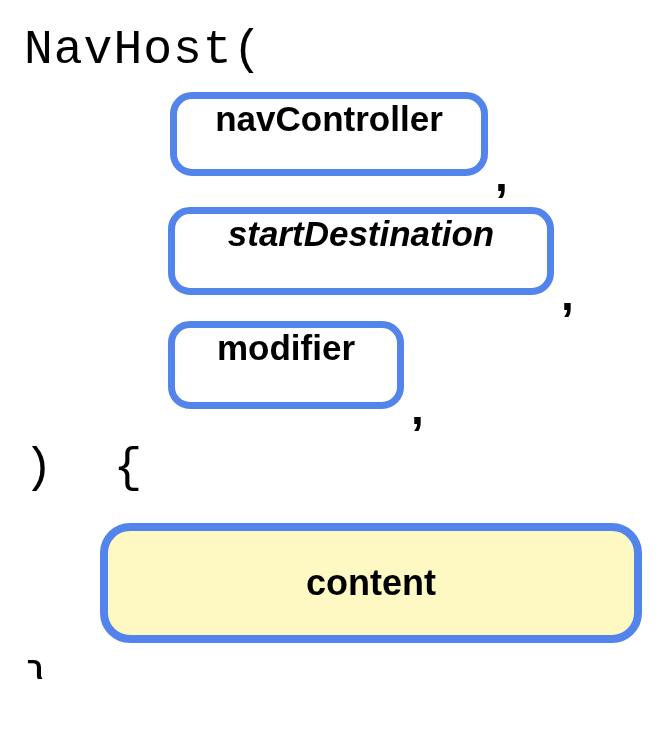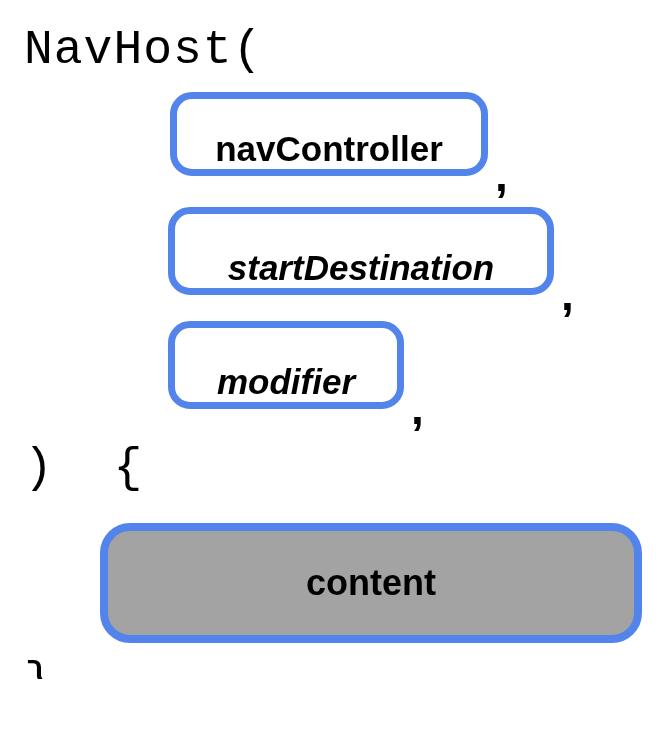--- a/index.html
+++ b/index.html
@@ -28,21 +28,21 @@
   .param-row {
     position: absolute;
     display: flex;
     align-items: flex-end;
   }
   .param-box {
     border: 7px solid var(--box-border, #5384ec);
     border-radius: 22px;
     background: #ffffff;
     display: flex;
-    align-items: flex-end;
+    align-items: flex-start;
     justify-content: center;
     box-sizing: border-box;
   }
   .param-label {
     font-family: "Liberation Sans", sans-serif;
     font-size: 35px;
     font-weight: 600;
     color: var(--text-color, #000000);
     letter-spacing: 0px;
     white-space: nowrap;
@@ -53,21 +53,21 @@
     font-weight: 700;
     color: var(--text-color, #000000);
     line-height: 0.4;
     margin-left: 7px;
     margin-bottom: -8px;
   }
   .content-box {
     position: absolute;
     border: 8px solid var(--box-border, #5384ec);
     border-radius: 30px;
-    background: #a3a3a3;
+    background: #fef9c3;
     display: flex;
     align-items: center;
     justify-content: center;
     box-sizing: border-box;
   }
 </style>
 </head>
 <body>
 
 <div class="canvas">
@@ -82,21 +82,21 @@
   </div>
 
   <div class="param-row" style="left:168px; top:207px;">
     <div class="param-box" style="width:386px; height:88px;font-style:italic;">
       <span class="param-label">startDestination</span>
     </div>
     <span class="comma">,</span>
   </div>
 
   <div class="param-row" style="left:168px; top:321px;">
-    <div class="param-box" style="width:236px; height:88px;font-style:italic;">
+    <div class="param-box" style="width:236px; height:88px;">
       <span class="param-label">modifier</span>
     </div>
     <span class="comma">,</span>
   </div>
 
   <div class="mono" style="left:24px; top:444px;">)  {</div>
 
   <div class="content-box" style="left:100px; top:523px; width:542px; height:120px;">
     <span class="param-label" style="font-size:36px;">content</span>
   </div>

